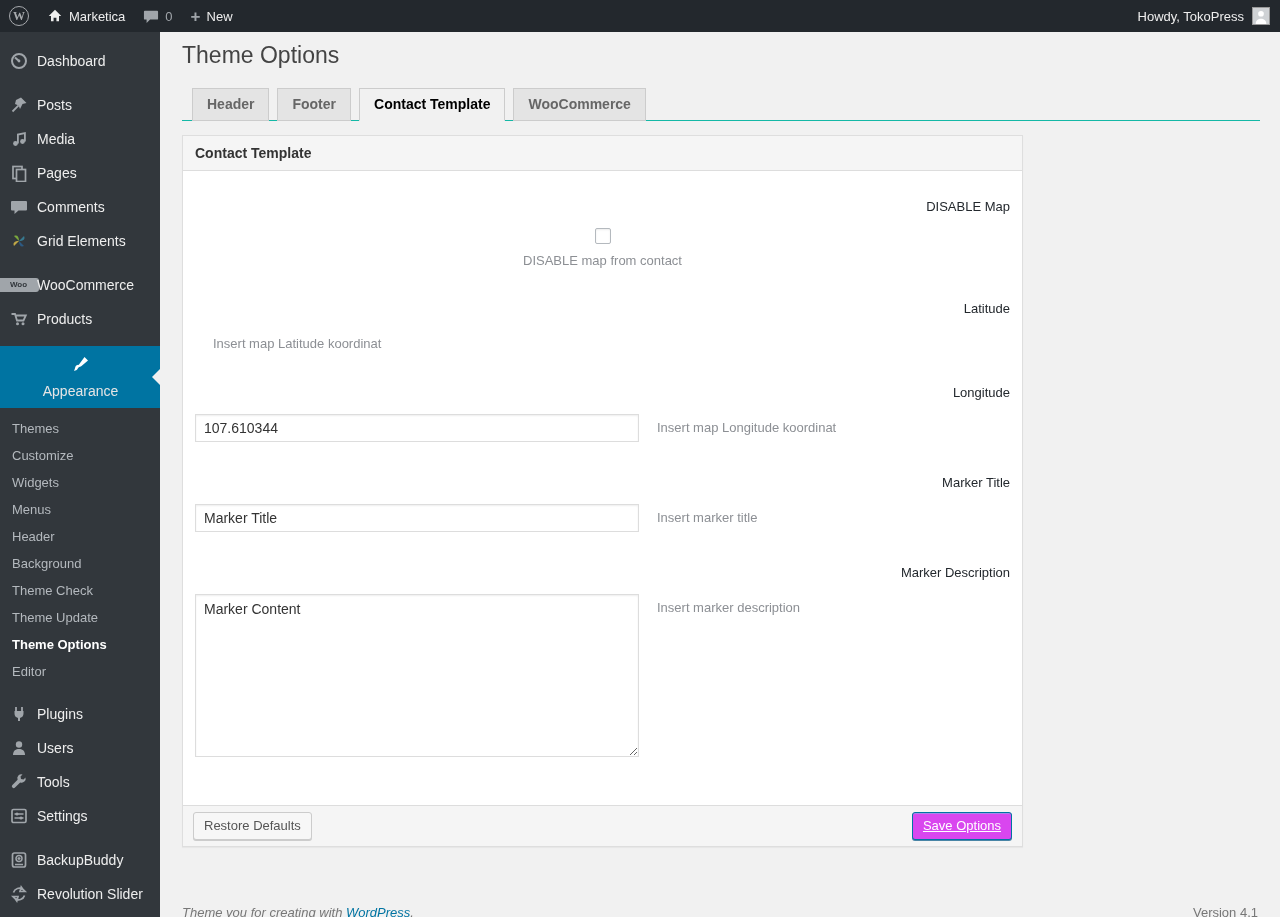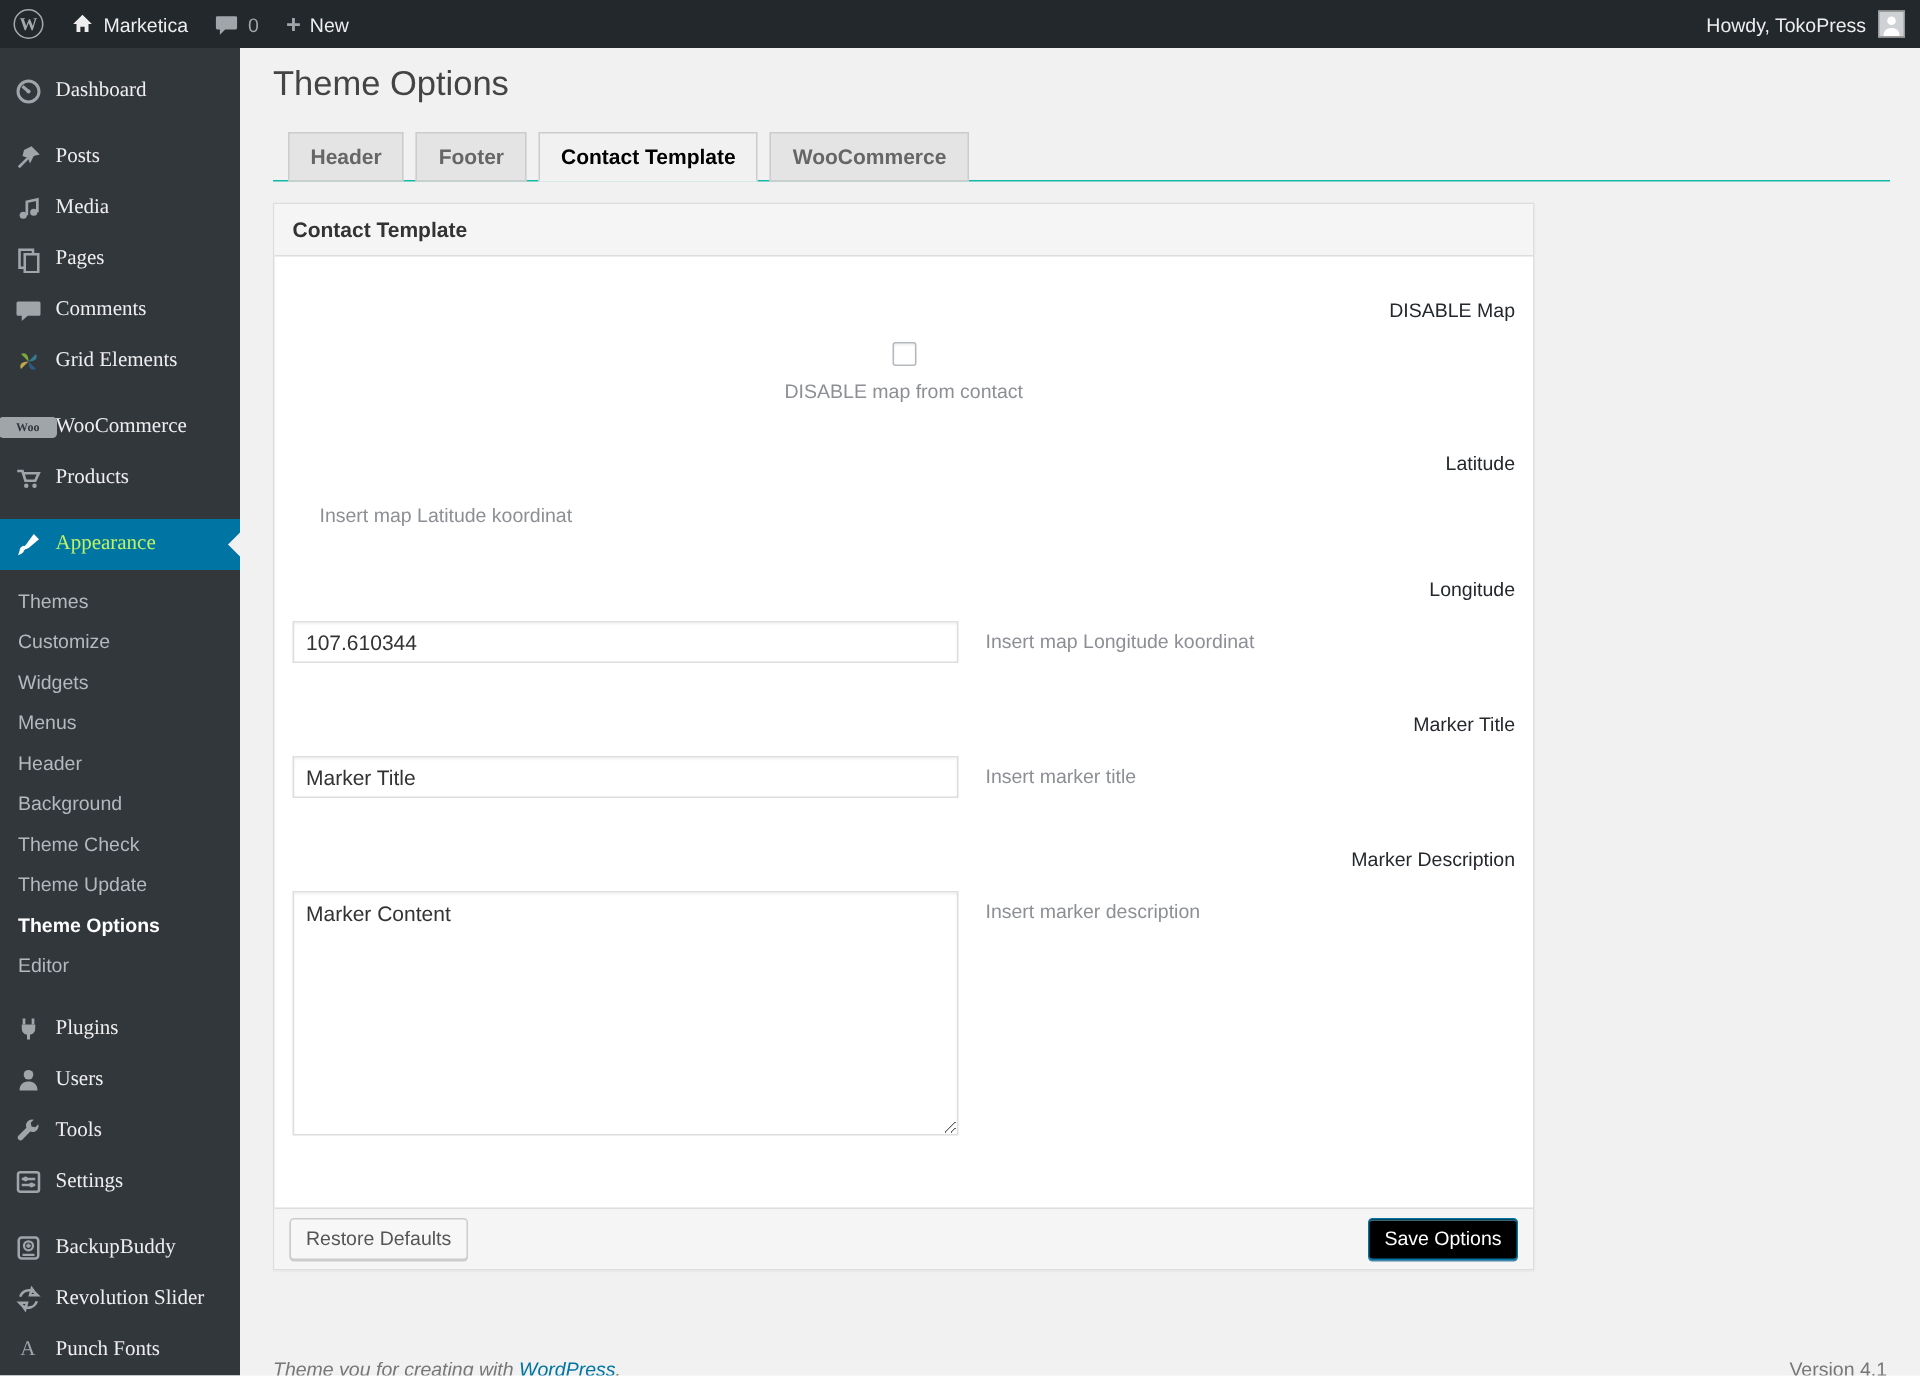--- a/index.html
+++ b/index.html
@@ -30,25 +30,25 @@
     width:18px; height:18px; background:#cfd2d5; border:1px solid #999;
     margin-right:10px; display:flex; align-items:flex-end; justify-content:center; overflow:hidden;
   }
   svg.icn { display:block; }
   
   #layout { display:flex; height:885px; }
   
   #sidebar { width:160px; flex:0 0 160px; background:#32373c; padding-top:12px; }
   .menu-item {
     position:relative; display:flex; align-items:center; gap:9px;
-    padding:8px 8px 8px 9px; font-size:14px; color:#eee; cursor:pointer; line-height:18px;font-family:Liberation Serif, serif;
+    padding:8px 8px 8px 9px; font-size:14px; color:#eee; cursor:pointer; line-height:18px;
   }
   .menu-item .micon { width:19px; height:18px; display:flex; align-items:center; justify-content:center; flex:0 0 19px; }
   .menu-sep { height:10px; }
-  .menu-item.active-parent { background:#0074a2; color:#bef264; font-weight:400; }
+  .menu-item.active-parent { background:#0074a2; color:#e5e5e5; font-weight:400;flex-direction:column; }
   .menu-item.active-parent:after {
     content:""; position:absolute; right:0; top:50%; margin-top:-8px;
     border:8px solid transparent; border-right-color:#f1f1f1;
   }
   .submenu { padding:7px 0 12px 0; }
   .submenu-item {
     padding:6px 12px; font-size:13px; color:#b4b9be; cursor:pointer; line-height:15px;
   }
   .submenu-item.current { color:#fff; font-weight:700; }
   .woo-badge {
@@ -111,22 +111,23 @@
   }
   .btn {
     font-size:13px; height:28px; line-height:26px; padding:0 10px 19px;
     border-radius:3px; cursor:pointer; white-space:nowrap;
     font-family:"Liberation Sans", sans-serif;
   }
   .btn-default {
     background:#f7f7f7; border:1px solid #ccc; color:#555; box-shadow:0 1px 0 #ccc;
   }
   .btn-primary {
-    background:#000000; border:1px solid #0074a2; color:#fff;
+    background:#d946ef; border:1px solid #0074a2; color:#fff;
     box-shadow:inset 0 1px 0 rgba(120,200,230,.5), 0 1px 0 rgba(0,86,132,.7);
+    text-decoration:underline;
   }
   
   .admin-footer {
     margin:58px 22px 0; display:flex; justify-content:space-between;
     font-size:13px; color:#777;
   }
   .thanks { font-style:italic; }
   .thanks a { color:#0074a2; text-decoration:none; font-style:italic; cursor:pointer; }
   .version { color:#777; }
 </style>

